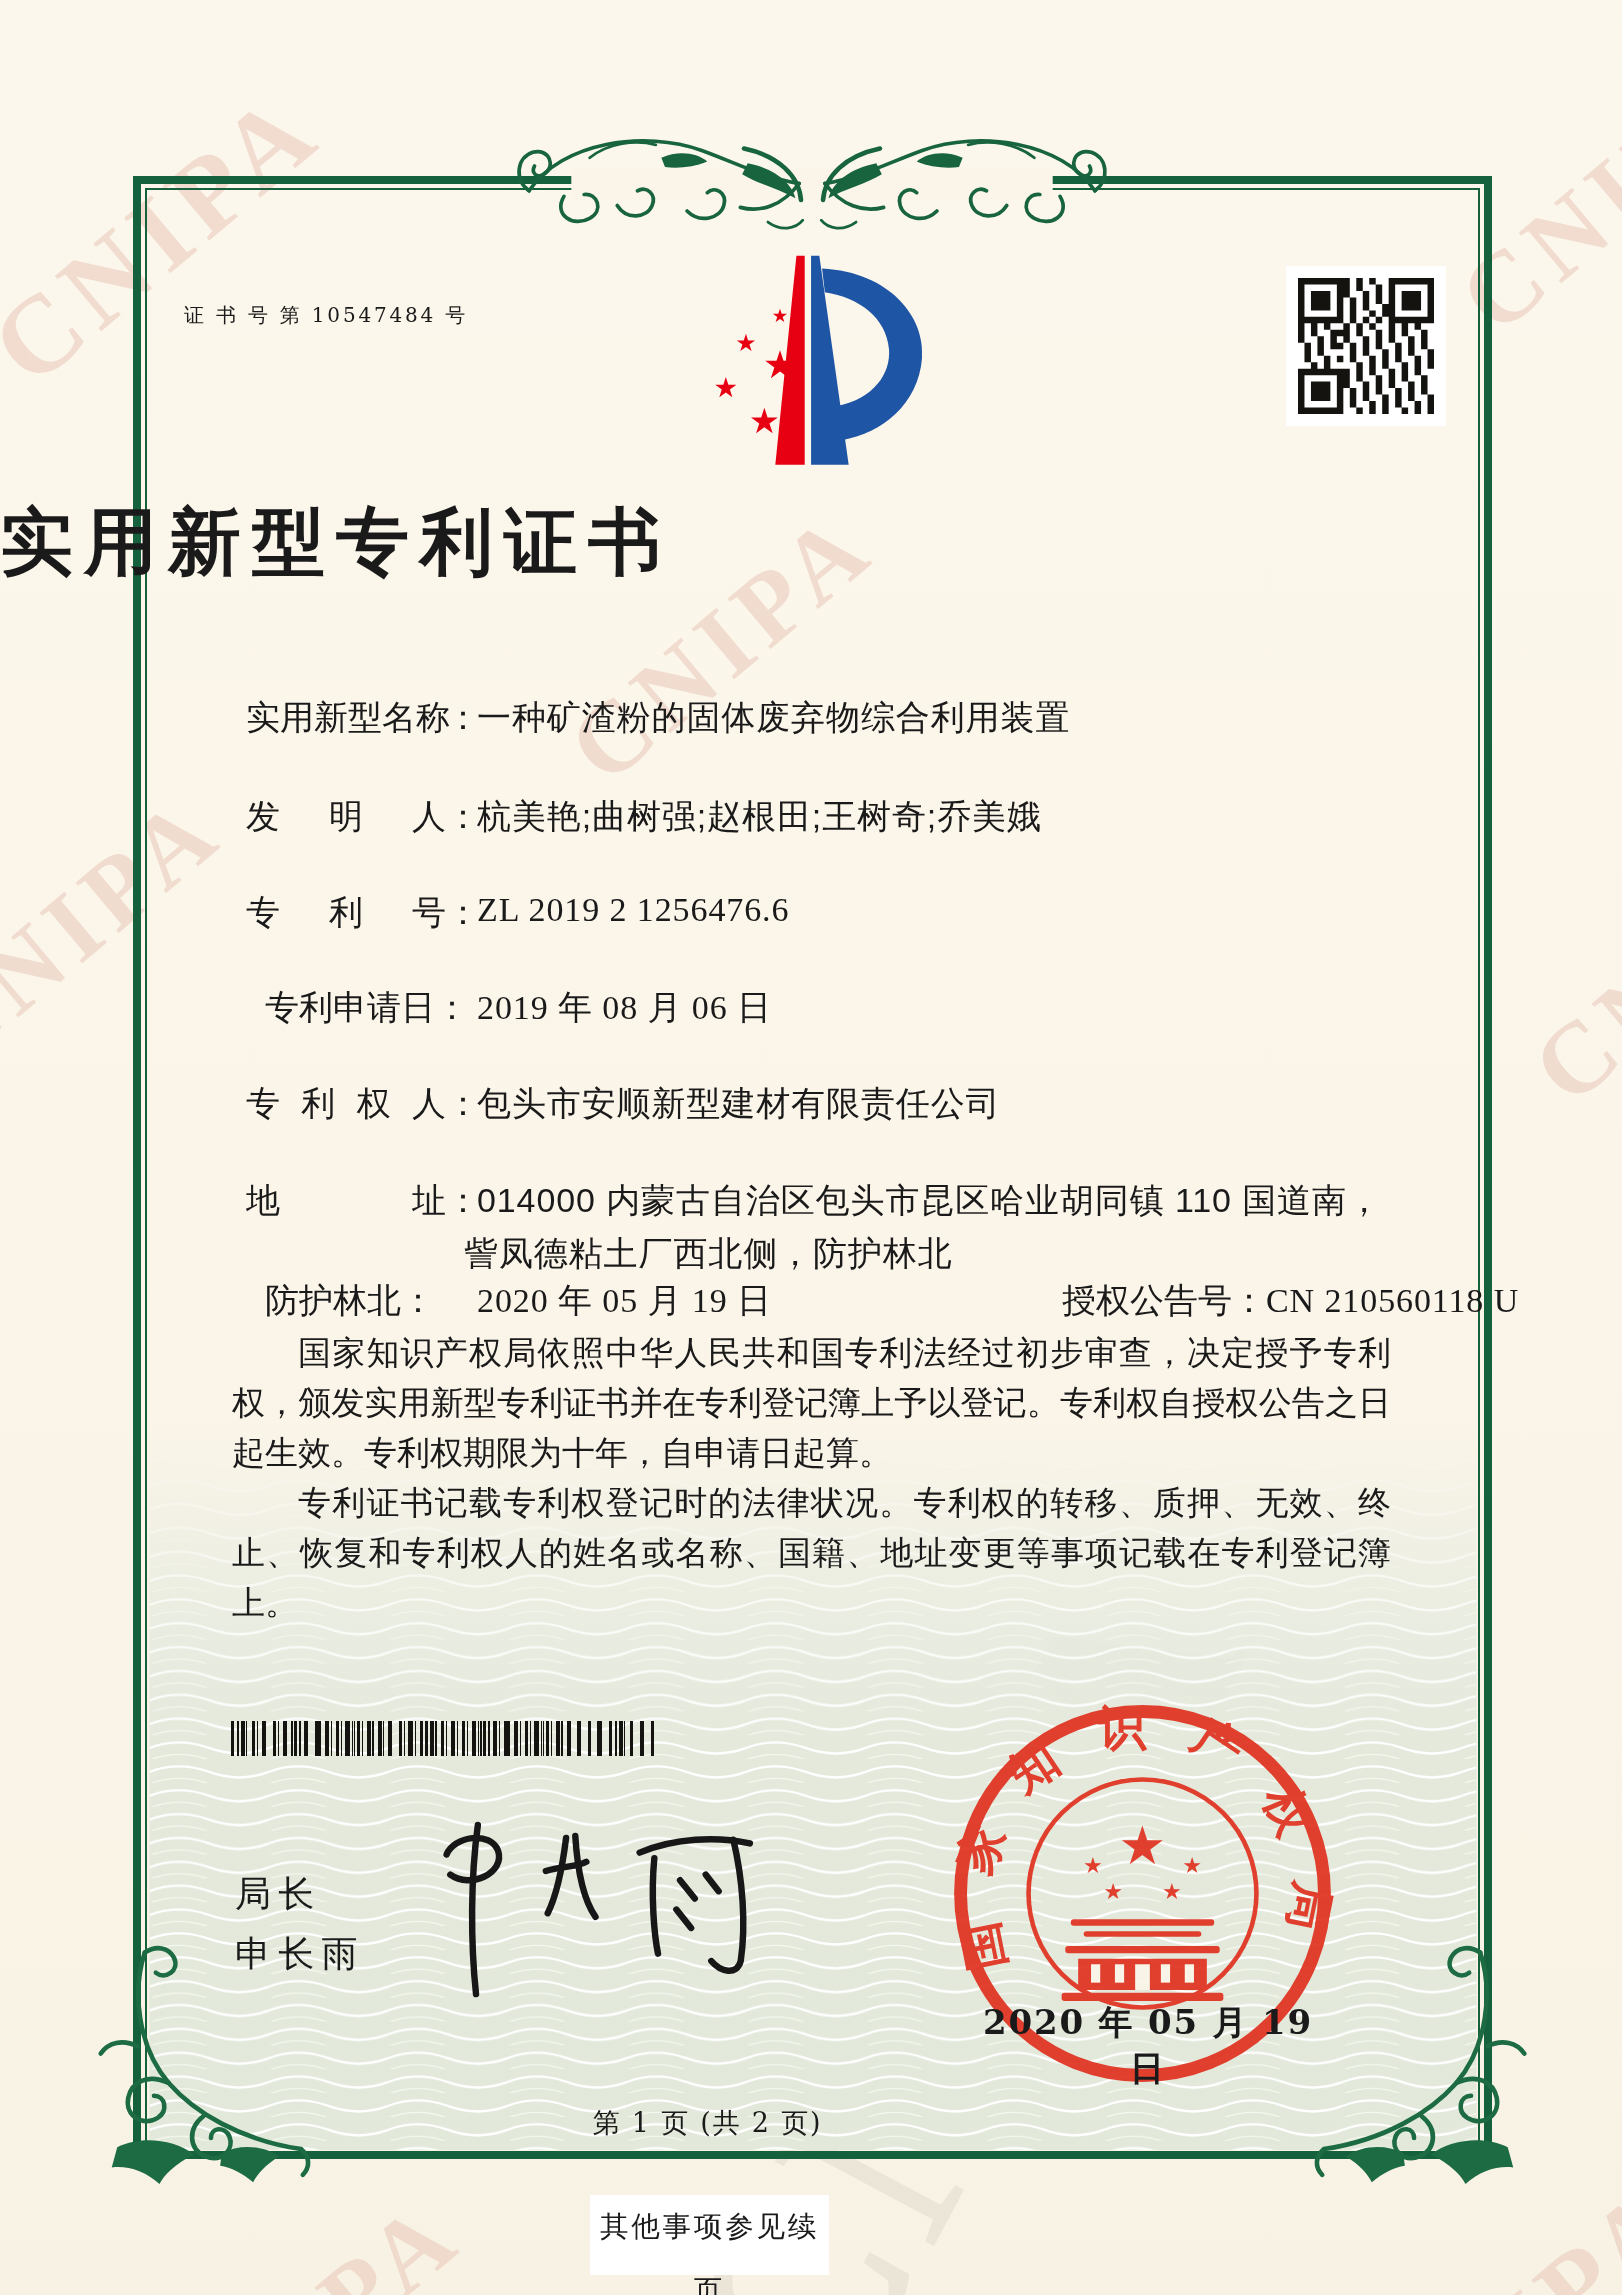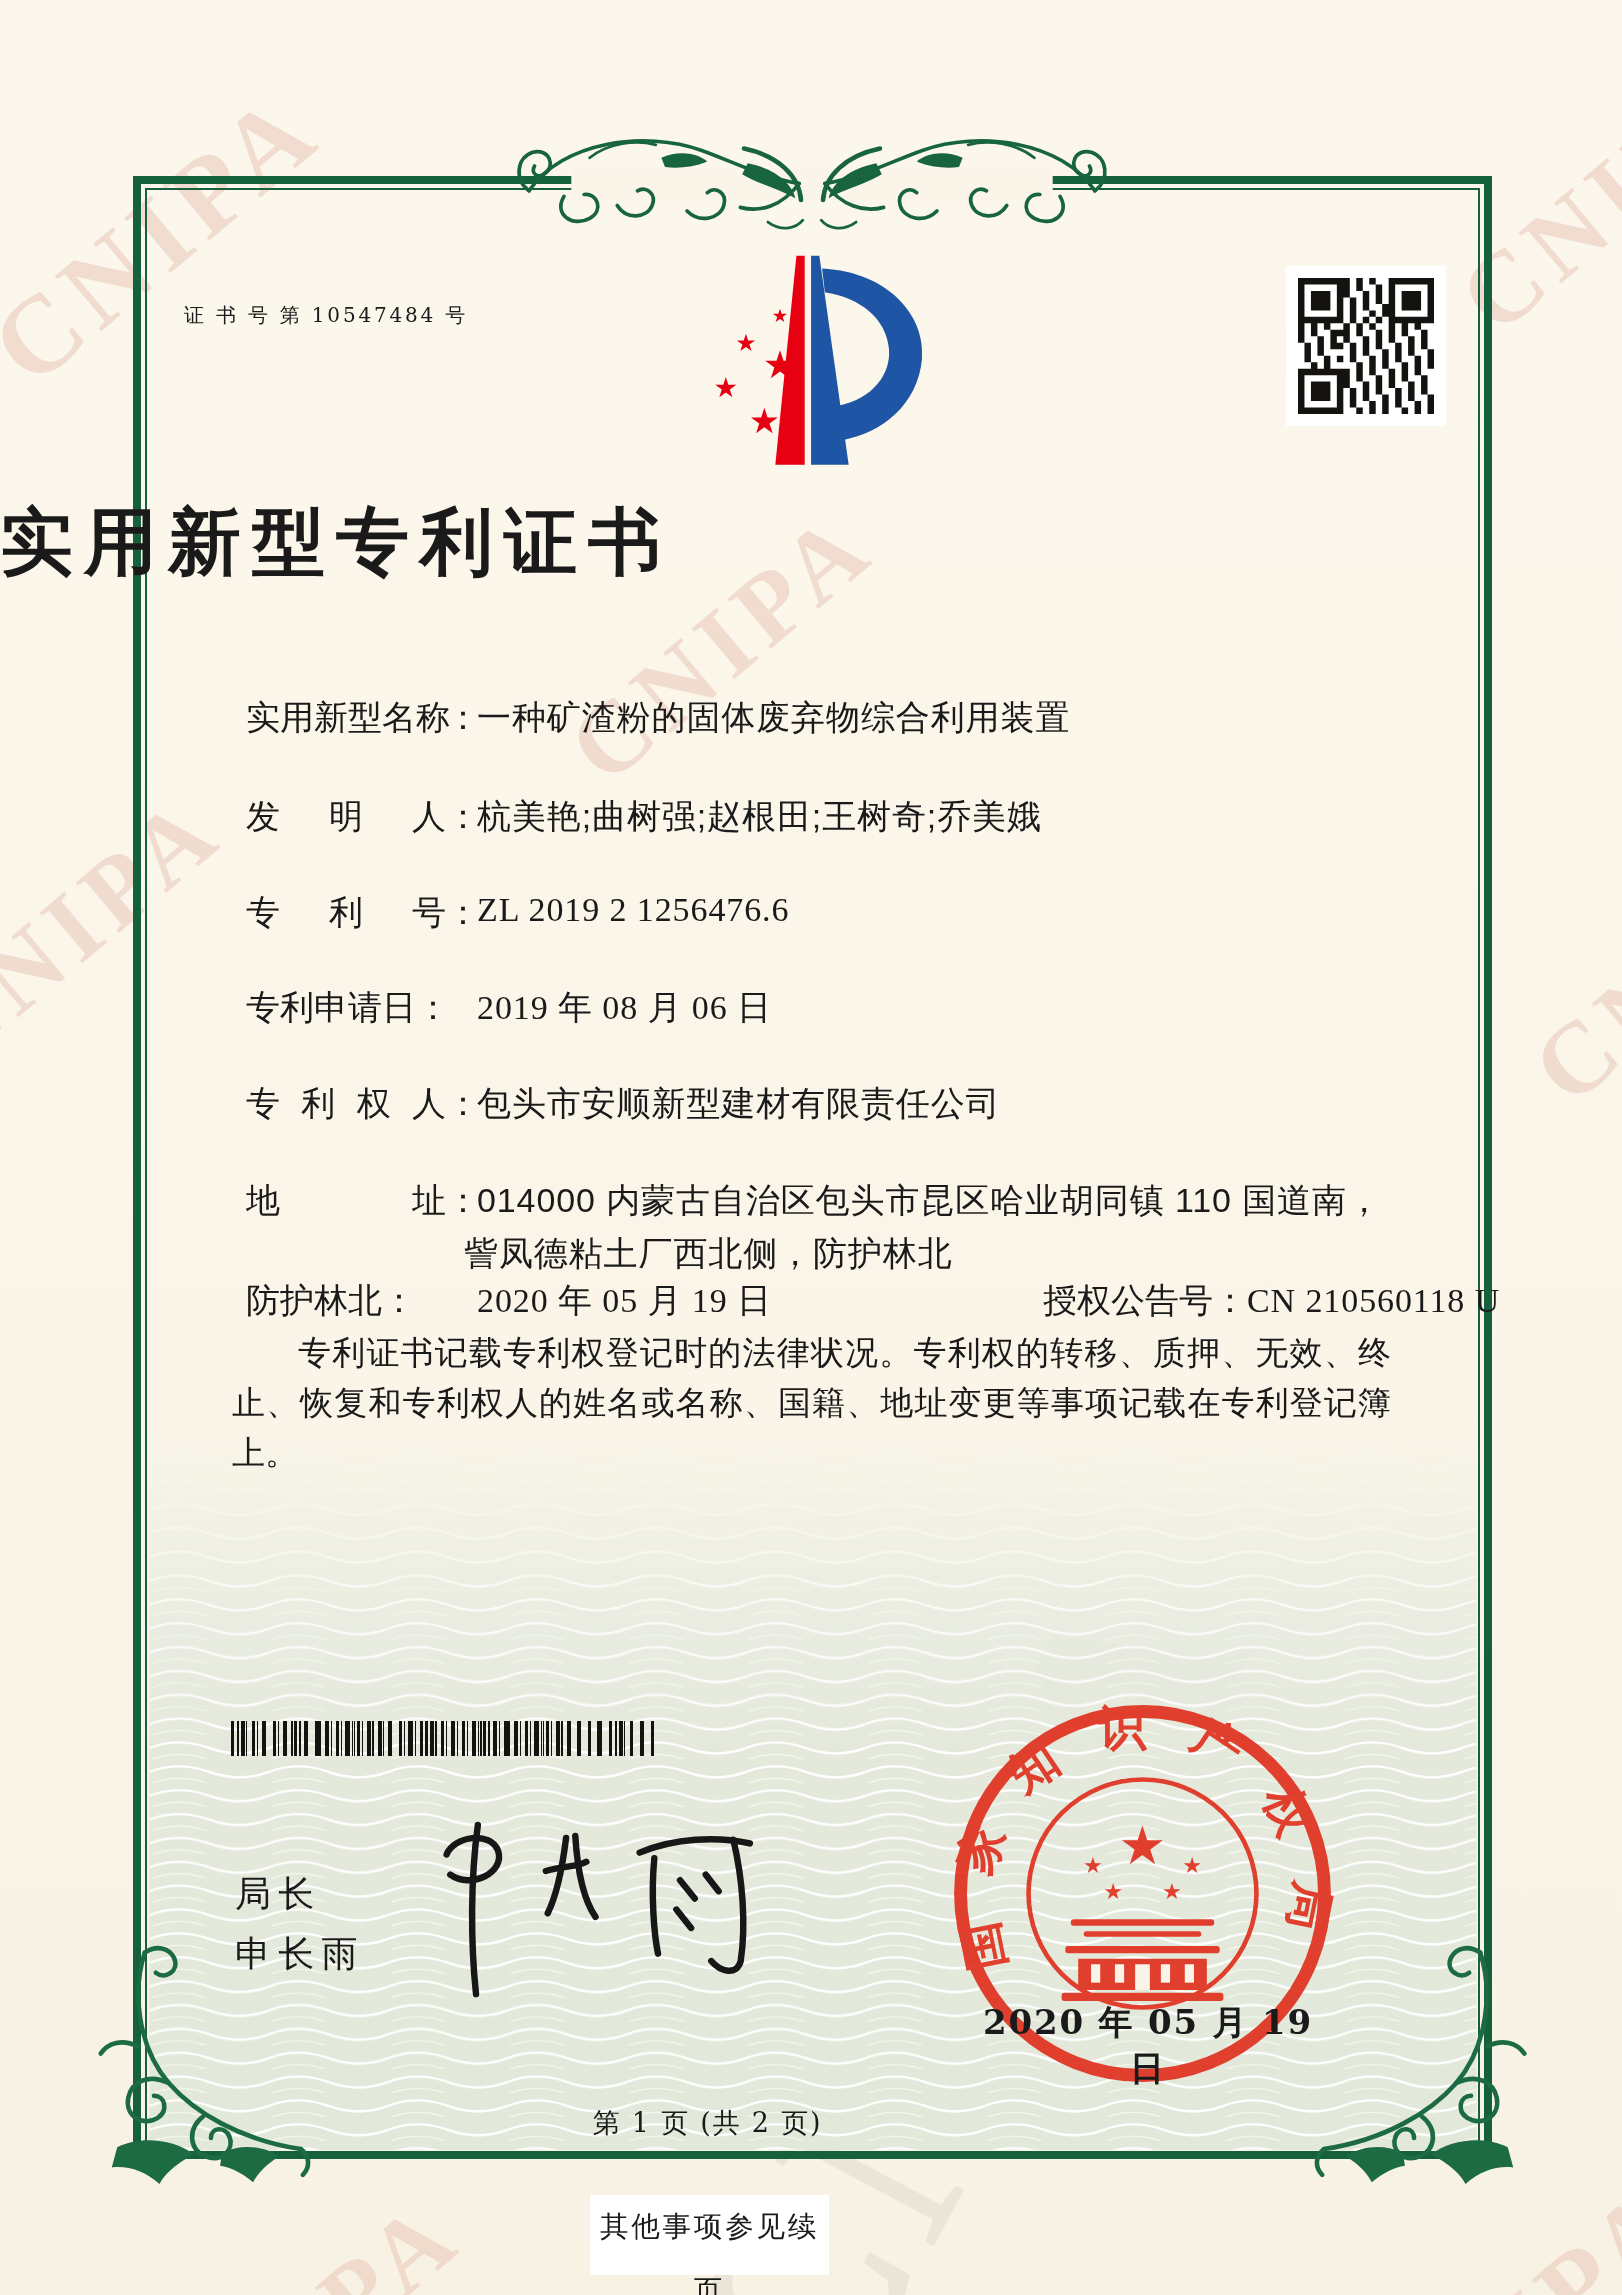--- a/index.html
+++ b/index.html
@@ -20,21 +20,21 @@
   .waveband{position:absolute;left:149px;top:1425px;width:1328px;height:725px;}
   
   .certno{position:absolute;left:184px;top:302px;font-size:20px;letter-spacing:2.8px;
           font-family:"DejaVu Serif","Liberation Serif",serif;}
   .title{position:absolute;left:0;top:494px;width:1524px;text-align:left;
          font-size:73px;font-weight:bold;letter-spacing:11px;
          font-family:"DejaVu Serif","Liberation Serif",serif;}
   .row{position:absolute;left:246px;font-size:34px;white-space:nowrap;}
   .labelbox{display:inline-block;width:231px;vertical-align:top;}
   .lab{display:inline-block;width:200px;text-align:justify;text-align-last:justify;}
-  .lab.packed{width:auto;text-align-last:auto;}
+  .lab.packed{width:auto;text-align-last:auto;margin-left:19px;}
   .colon{display:inline-block;}
   .val{letter-spacing:0.9px;}
   .val.num{font-family:Liberation Serif, serif;}
   .addr2{position:absolute;left:464px;top:1231px;font-size:34px;letter-spacing:0.9px;text-align:right;}
   .col2{position:absolute;left:797px;top:0;}
   .legal{position:absolute;left:232px;top:1328px;width:1159px;font-size:33px;
          line-height:50px;text-align:justify;
          font-family:"DejaVu Serif","Liberation Serif",serif;}
   .legal p{margin:0;text-indent:2em;}
   .barcode{position:absolute;left:231px;top:1721px;width:428px;height:35px;
@@ -190,20 +190,21 @@
   <div class="row" style="top:1178px;">
     <span class="labelbox"><span class="lab">地址</span><span class="colon">：</span></span><span class="val">014000  内蒙古自治区包头市昆区哈业胡同镇 110 国道南，</span>
   </div>
   <div class="addr2">訾凤德粘土厂西北侧，防护林北</div>
   <div class="row" style="top:1278px;">
     <span class="labelbox"><span class="lab packed">防护林北</span><span class="colon">：</span></span><span class="val num">2020 年 05 月 19 日</span>
     <span class="col2"><span class="lab packed">授权公告号</span><span class="colon">：</span><span class="val num">CN 210560118 U</span></span>
   </div>
 
   <div class="legal">
+    <p>国家知识产权局依照中华人民共和国专利法经过初步审查，决定授予专利权，颁发实用新型专利证书并在专利登记簿上予以登记。专利权自授权公告之日起生效。专利权期限为十年，自申请日起算。</p>
     <p>专利证书记载专利权登记时的法律状况。专利权的转移、质押、无效、终止、恢复和专利权人的姓名或名称、国籍、地址变更等事项记载在专利登记簿上。</p>
   </div>
 
   <div class="barcode"></div>
 
   <div class="issuer-label" style="top:1870px;">局长</div>
   <div class="issuer-label" style="top:1930px;">申长雨</div>
 
   <div class="abs" style="left:430px;top:1814px;">
     <svg width="331" height="193" viewBox="0 0 360 210">

